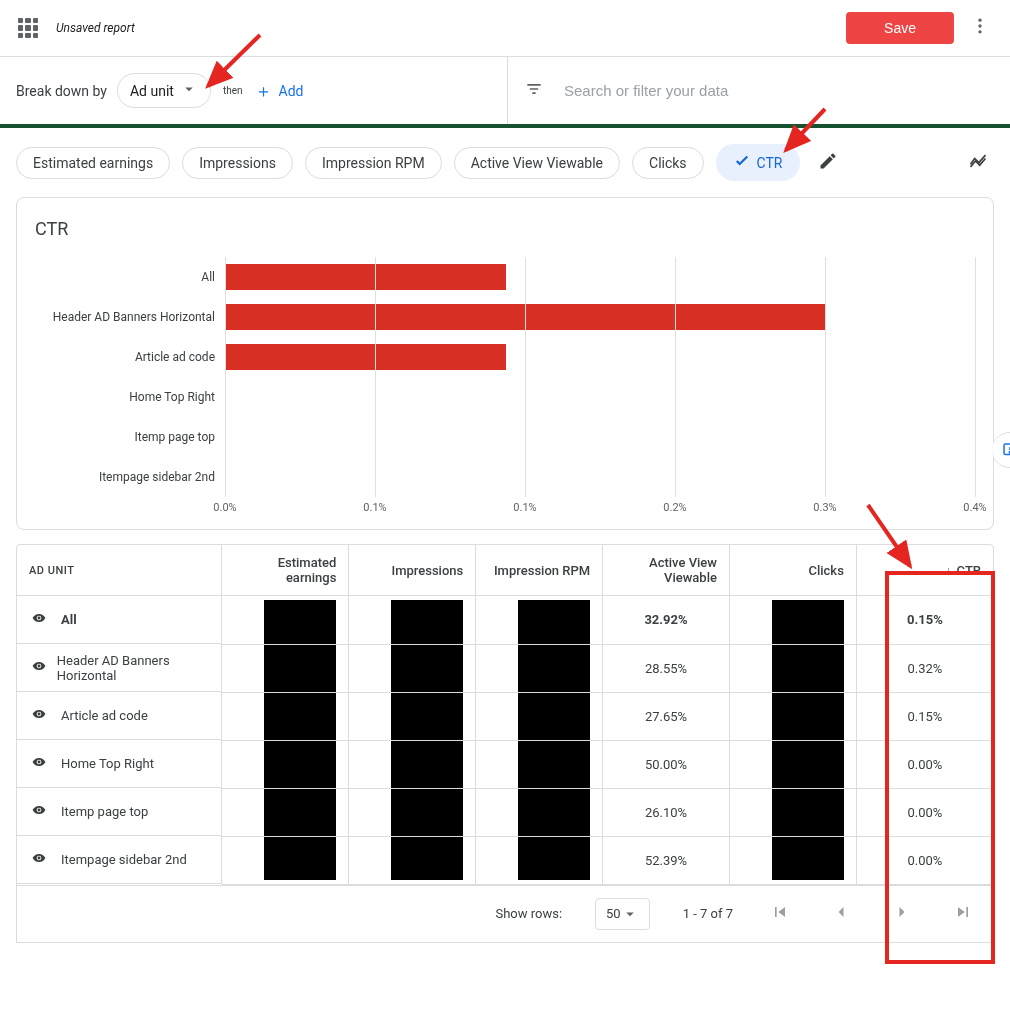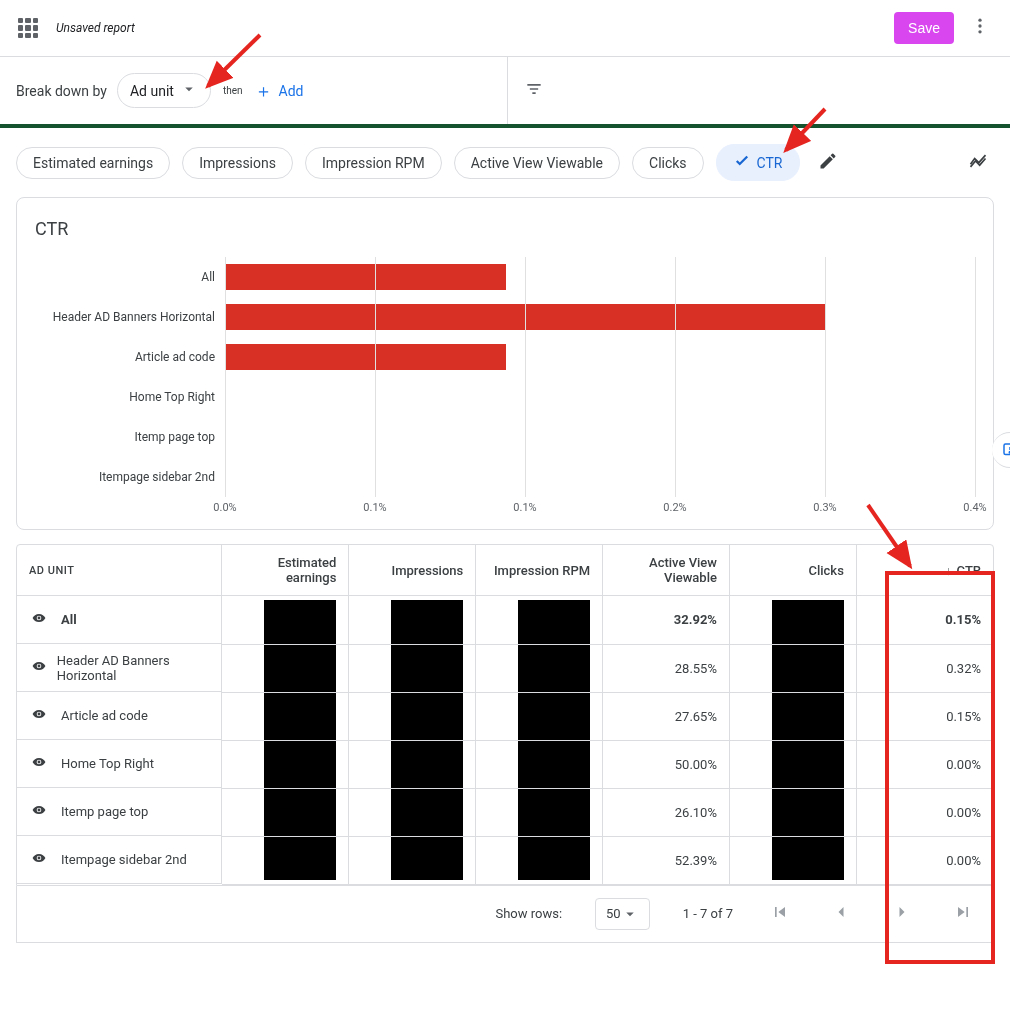--- a/index.html
+++ b/index.html
@@ -5,21 +5,21 @@
   * { box-sizing: border-box; }
   html, body { margin:0; padding:0; font-family: Roboto, Arial, sans-serif; background:#fff; color:#202124; }
   body { width:1010px; height:1030px; overflow:hidden; position:relative; }
 
   
   .topbar { display:flex; align-items:center; padding:12px 16px 12px 16px; border-bottom:1px solid #dadce0; }
   .apps-icon { width:24px; height:24px; display:grid; grid-template-columns:repeat(3,1fr); grid-template-rows:repeat(3,1fr); gap:2px; padding:2px; }
   .apps-icon span { background:#5f6368; border-radius:1px; }
   .page-title { font-style:italic; font-size:12px; margin-left:16px; }
   .topbar-spacer { flex:1; }
-  .save-btn { background:#d946ef; color:#fff; border:none; border-radius:4px; padding:8px 14px; font-size:14px; font-weight:500; cursor:pointer; }
+  .save-btn { background:#ef4444; color:#fff; border:none; border-radius:4px; padding:8px 38px; font-size:14px; font-weight:500; cursor:pointer; }
   .more-btn { margin-left:12px; color:#5f6368; padding:4px; cursor:pointer; }
   .more-btn svg { width:20px; height:20px; }
 
   
   .controls-row { display:flex; border-bottom:4px solid #14532d; }
   .controls-left { flex:0 0 508px; display:flex; align-items:center; padding:16px 16px; border-right:1px solid #dadce0; }
   .controls-left .lbl { font-size:14px; color:#3c4043; margin-right:10px; }
   .breakdown-chip { display:flex; align-items:center; border:1px solid #dadce0; border-radius:18px; padding:6px 12px; font-size:14px; cursor:pointer; }
   .breakdown-chip .dd { margin-left:6px; }
   .then-lbl { font-size:10px; margin:0 12px; color:#3c4043; }
@@ -56,21 +56,21 @@
 
   .feedback-tab { position:absolute; right:-18px; top:432px; background:#fff; border:1px solid #dadce0; border-left:none; border-radius:18px 0 0 18px; width:36px; height:36px; display:flex; align-items:center; justify-content:center; color:#1a73e8; }
 
   
   .table-wrap { margin:14px 16px 0 16px; border:1px solid #dadce0; border-radius:4px 4px 0 0; overflow:hidden; }
   table { width:100%; border-collapse:collapse; table-layout:fixed; }
   th, td { border-right:1px solid #dadce0; border-bottom:1px solid #dadce0; padding:10px 12px; font-size:13px; }
   th:last-child, td:last-child { border-right:none; }
   th { text-align:right; color:#3c4043; font-weight:500; height:48px; vertical-align:middle; }
   th.first { text-align:left; font-size:11px; letter-spacing:0.5px; }
-  td { text-align:right; color:#3c4043; vertical-align:middle; height:48px; }
+  td { text-align:center; color:#3c4043; vertical-align:middle; height:48px; }
   td.first { text-align:left; display:flex; align-items:center; height:48px; }
   td.first .eye { width:32px; color:#3c4043; }
   td.first .eye svg { width:20px; height:14px; }
   tr.all td { font-weight:700; }
   tr.avg td { font-style:italic; }
   .sort-arrow { font-size:12px; margin-right:2px; }
   col.c-adunit { width:17%; }
   col.c-num { width:13%; }
   col.c-ctr { width:14%; }
 
@@ -138,20 +138,21 @@
       <span class="plus">＋</span>
       <span>Add</span>
     </div>
   </div>
   <div class="controls-right">
     <span class="filter-icon">
       <svg class="sv20" viewBox="0 0 24 24" fill="#5f6368">
           <path d="M4 6h16v2H4zm3 5h10v2H7zm3 5h4v2h-4z"></path>
         </svg>
     </span>
+    <input class="search-input" placeholder="Search or filter your data" style="">
   </div>
 </div>
 
 <div class="metric-row" id="metric-row">
 
   <div class="metric-chip">
       <span>Estimated earnings</span>
     </div>
     <div class="metric-chip">
       <span>Impressions</span>

